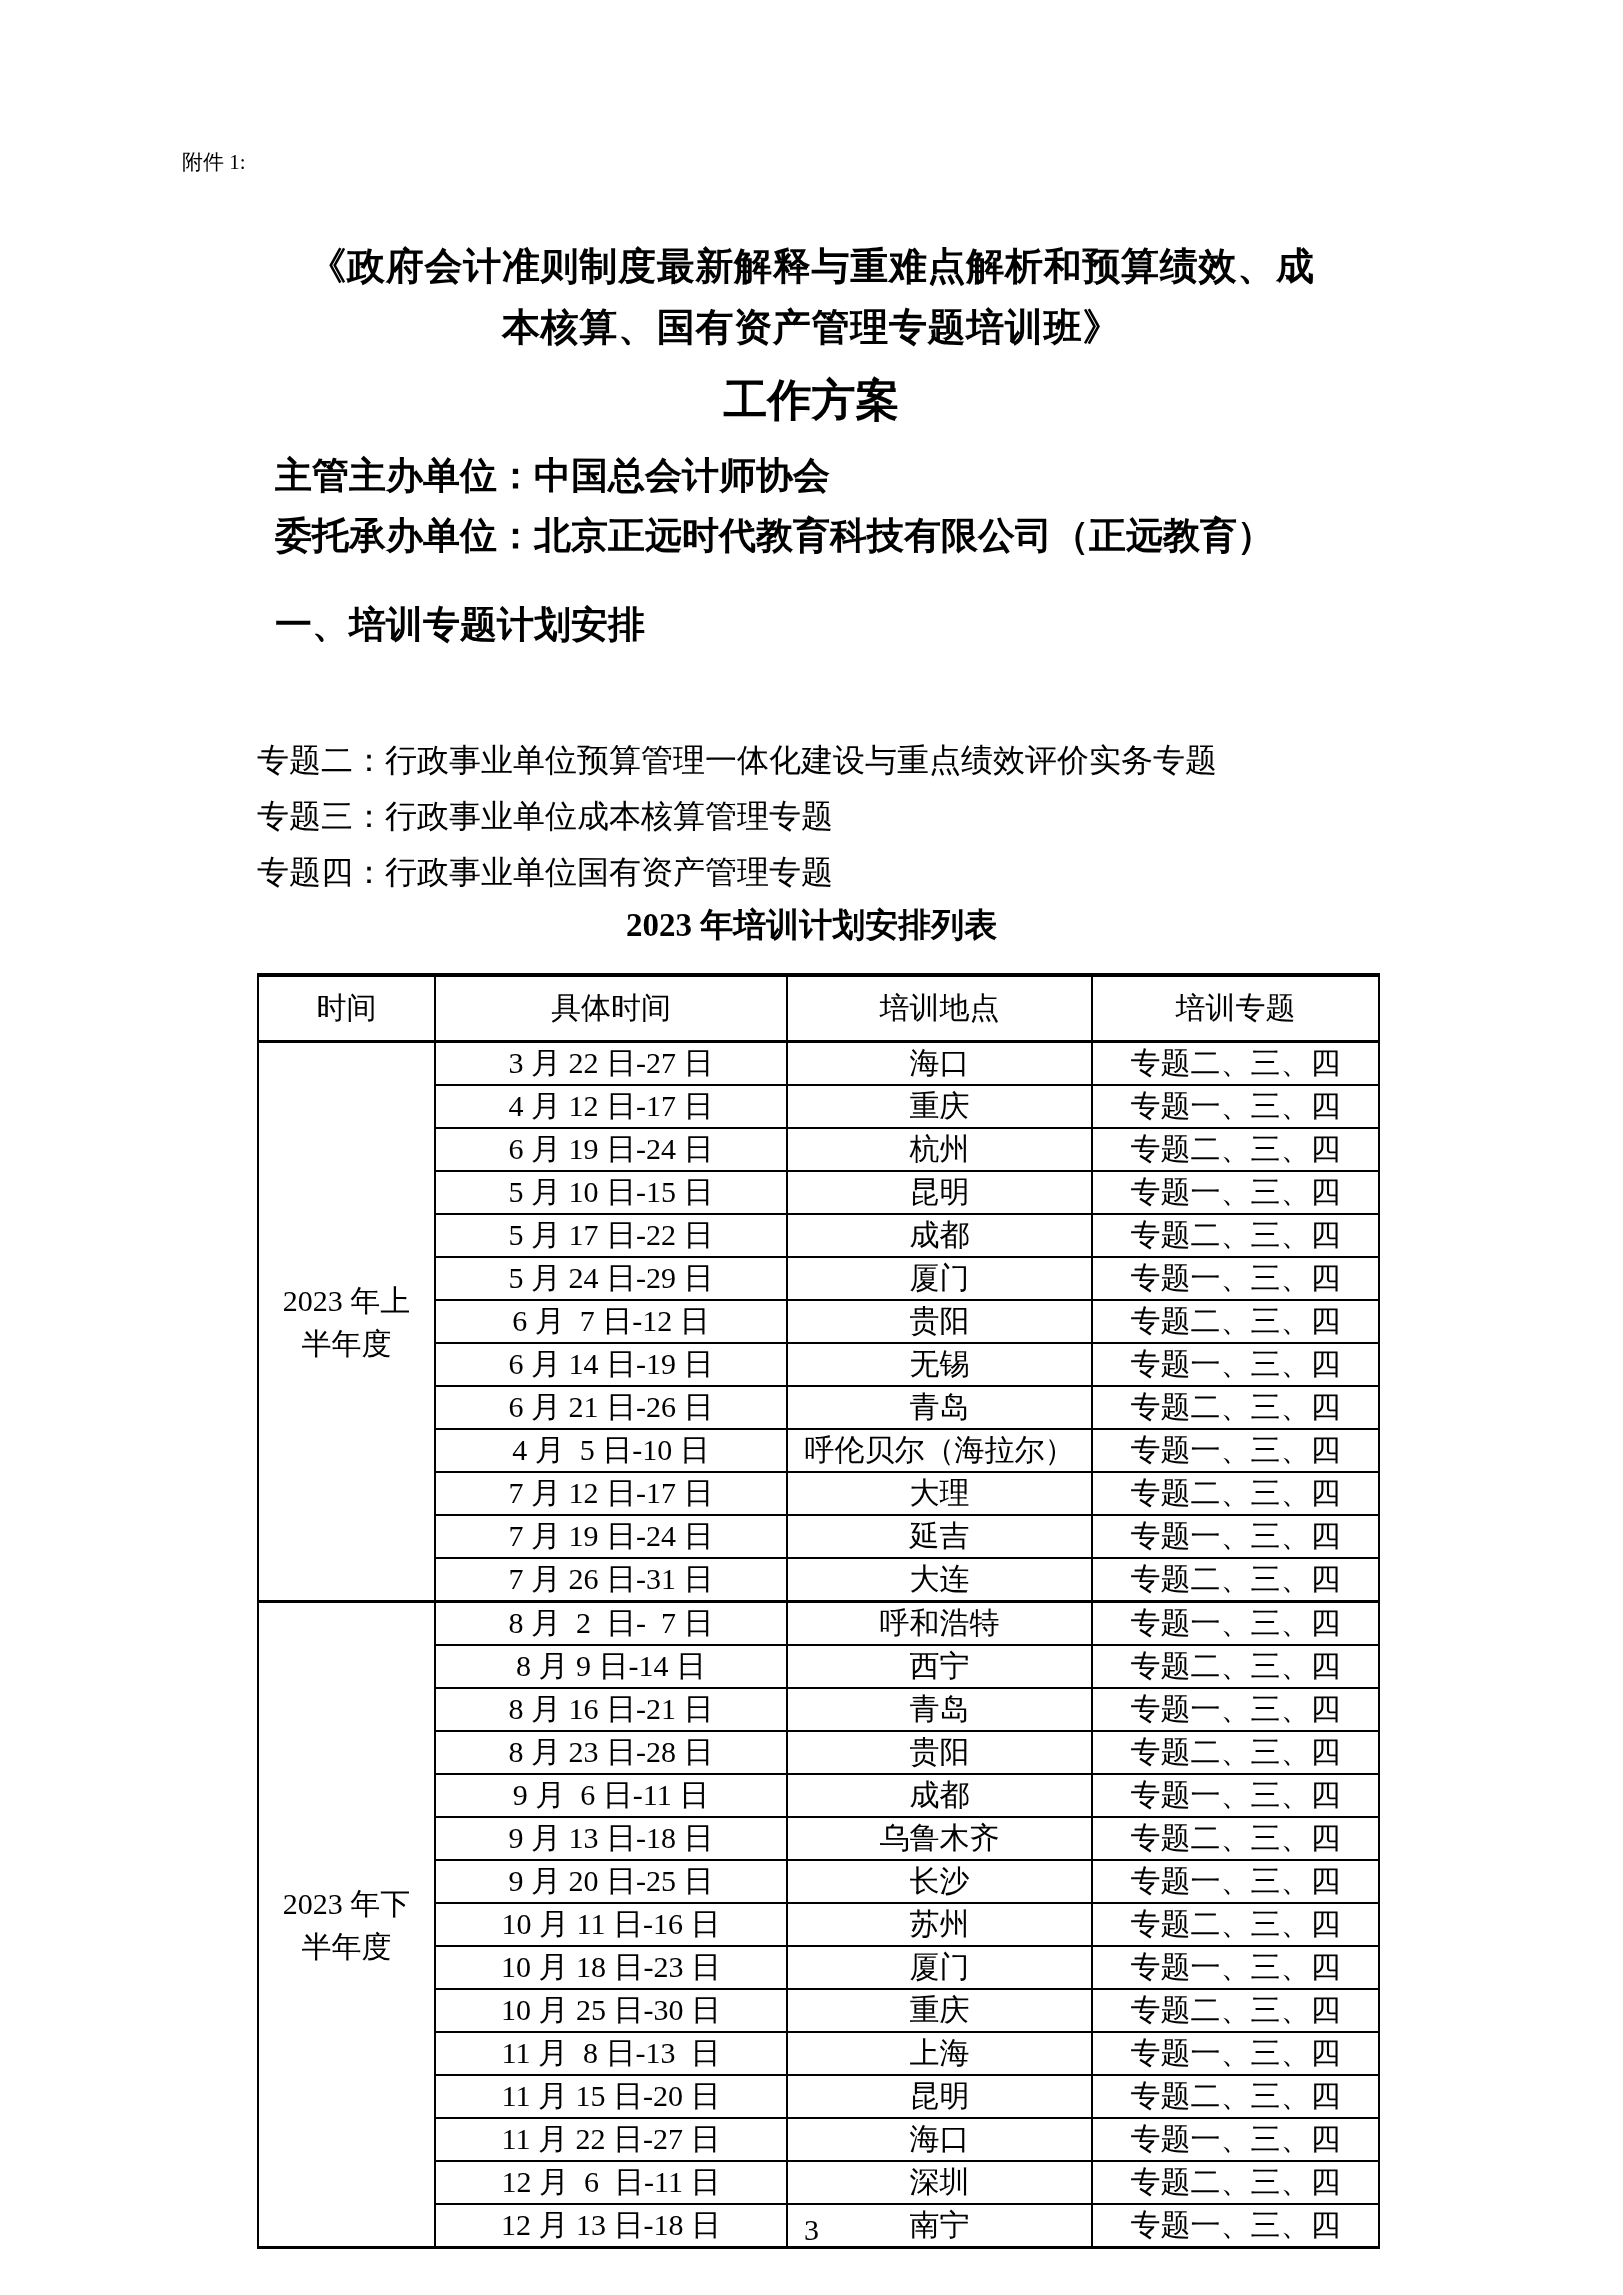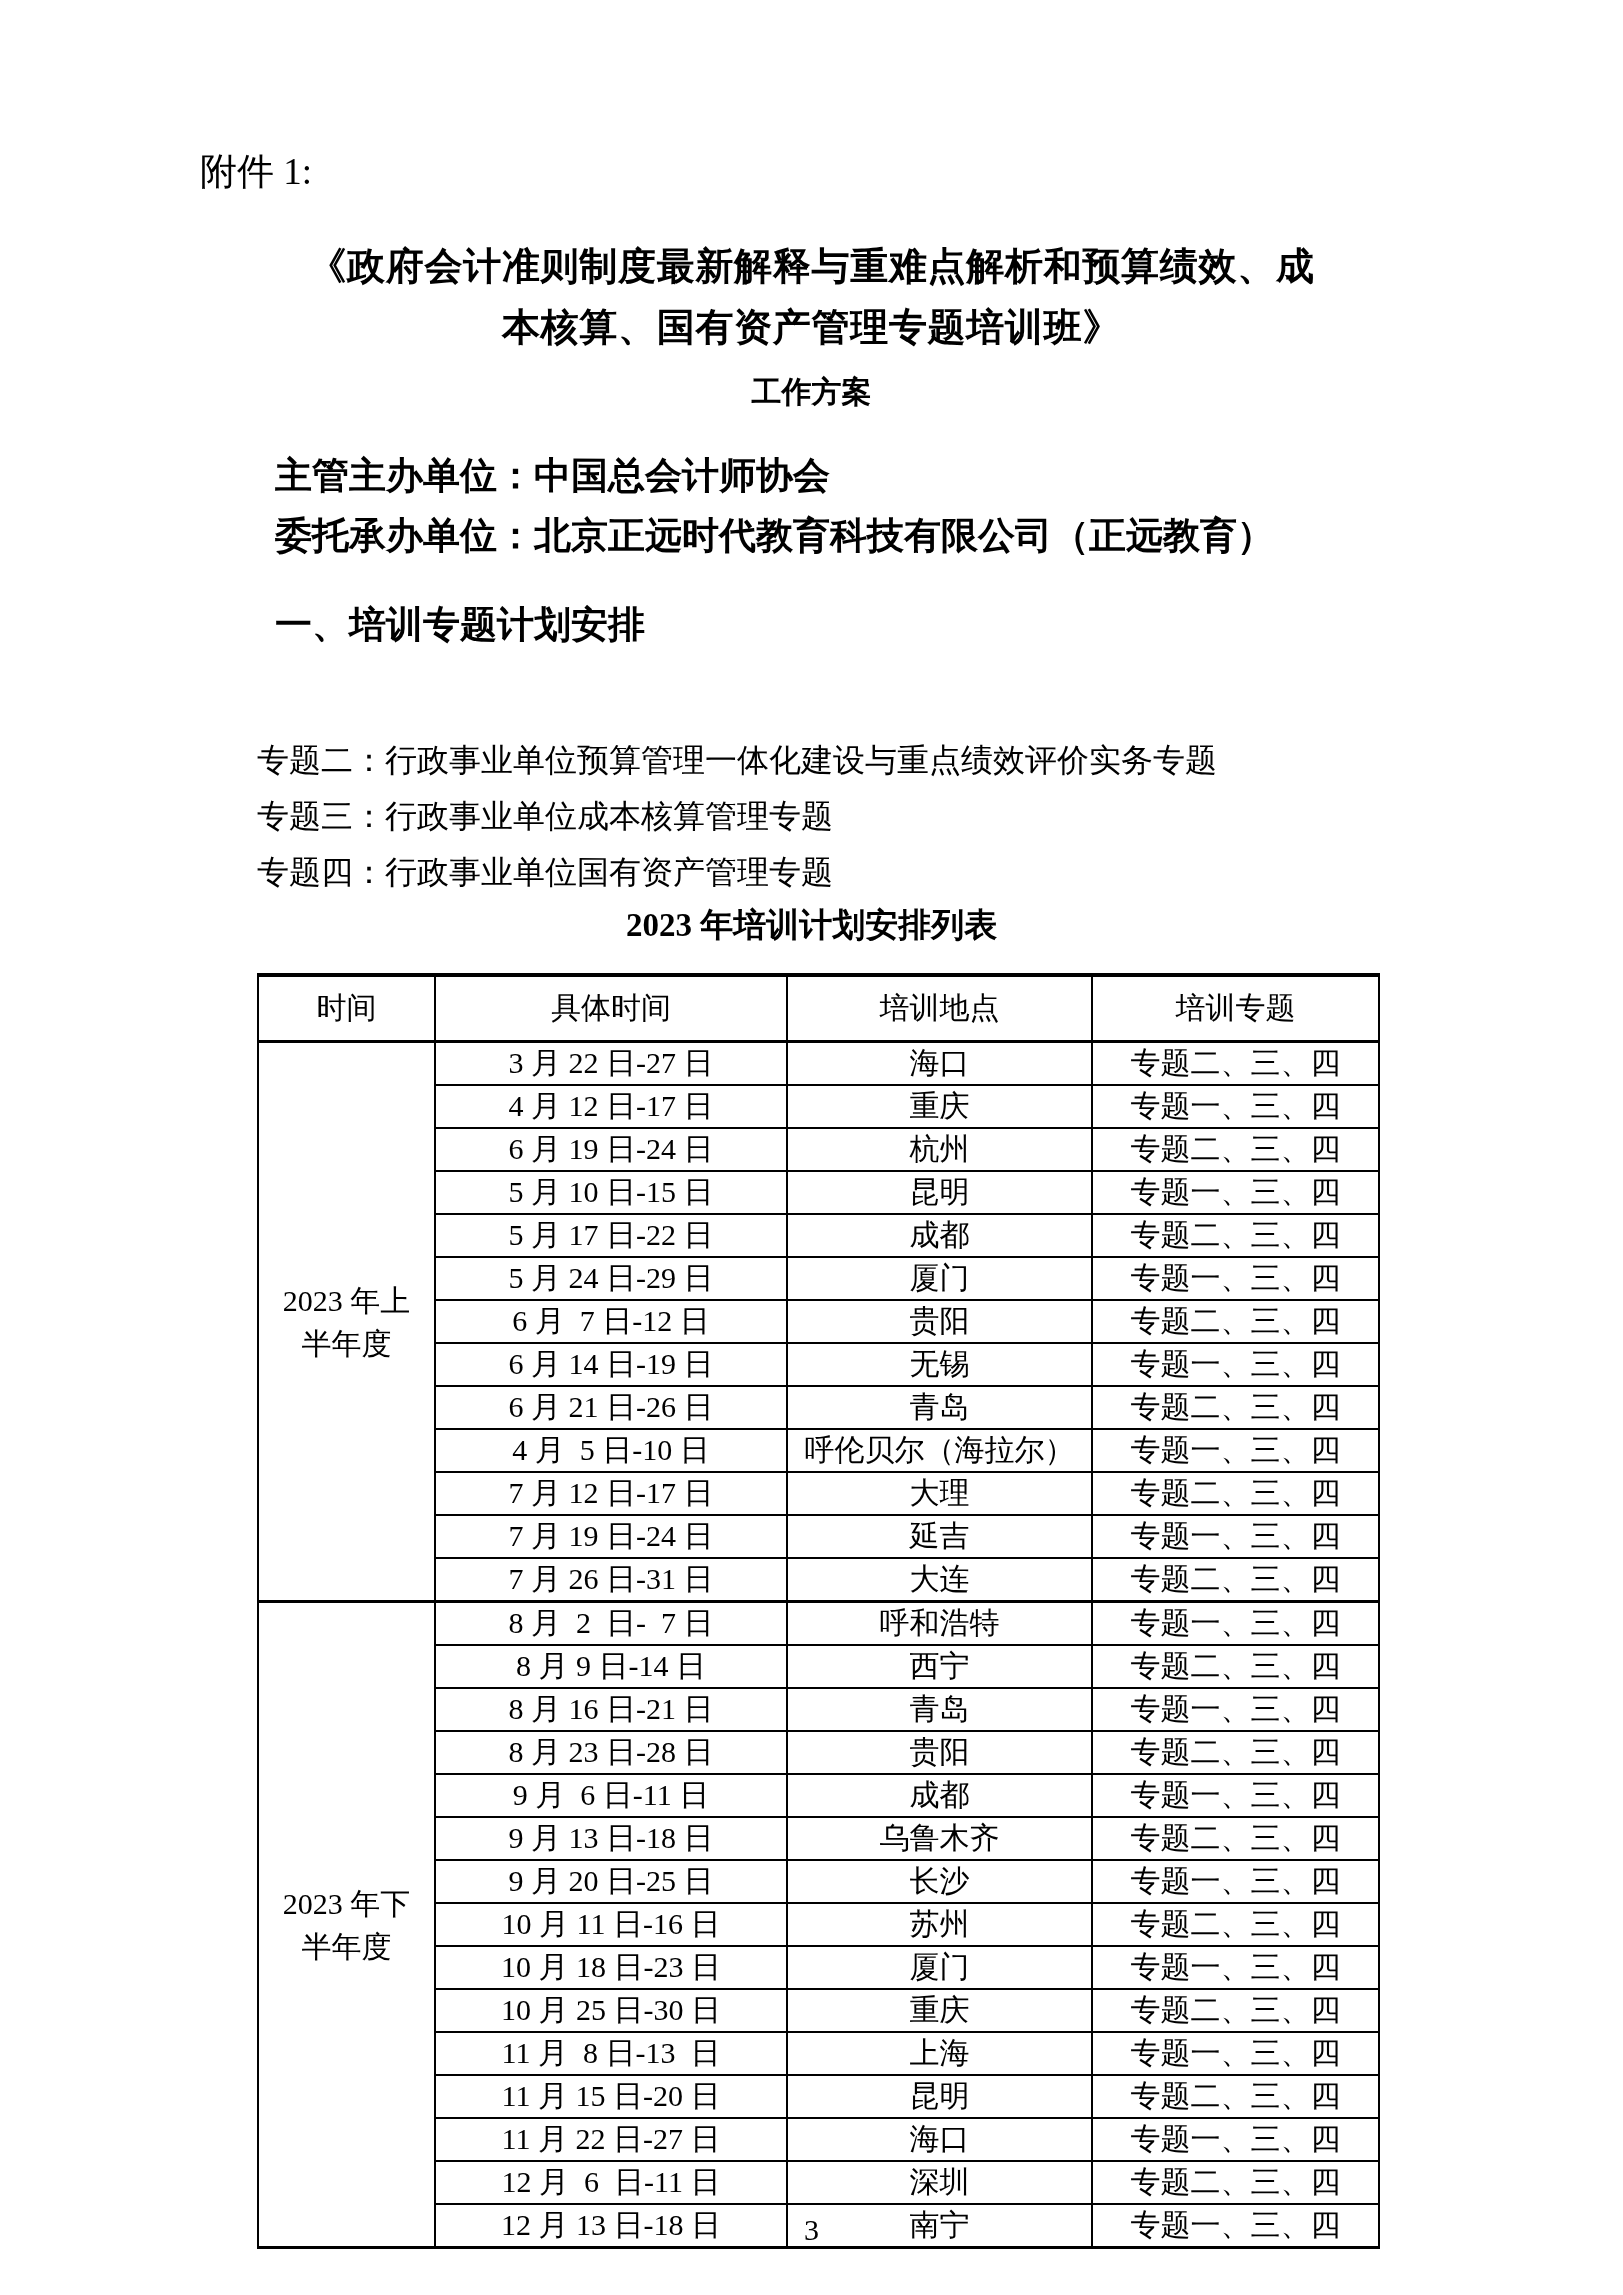--- a/index.html
+++ b/index.html
@@ -8,25 +8,25 @@
     width: 1623px;
     height: 2295px;
     background: #ffffff;
     color: #000000;
     font-family: "Liberation Serif", "DejaVu Serif", serif;
     overflow: hidden;
   }
   .abs { position: absolute; line-height: 1.25; }
   .centered { left: 0; width: 1623px; text-align: center; }
 
-  .attachment-label { left: 200px; top: 149px; font-size: 37px; }
+  .attachment-label { left: 182px; top: 149px; font-size: 21px; }
 
   .doc-title { top: 243px; font-size: 38px; font-weight: 700; letter-spacing: 0.7px; }
   .doc-title-2 { top: 304px; }
-  .doc-subtitle { top: 373px; font-size: 30px; font-weight: 700; }
+  .doc-subtitle { top: 373px; font-size: 44px; font-weight: 700; }
 
   .org-line { left: 275px; font-size: 37px; font-weight: 700; white-space: pre; }
   .org-1 { top: 453px; text-align: center; }
   .org-2 { top: 513px; }
 
   .section-heading { left: 275px; top: 602px; font-size: 37px; font-weight: 700; }
 
   .topic-line { left: 257px; font-size: 32px; white-space: pre; }
   .topic-1 { top: 685px; }
   .topic-2 { top: 740px; }

